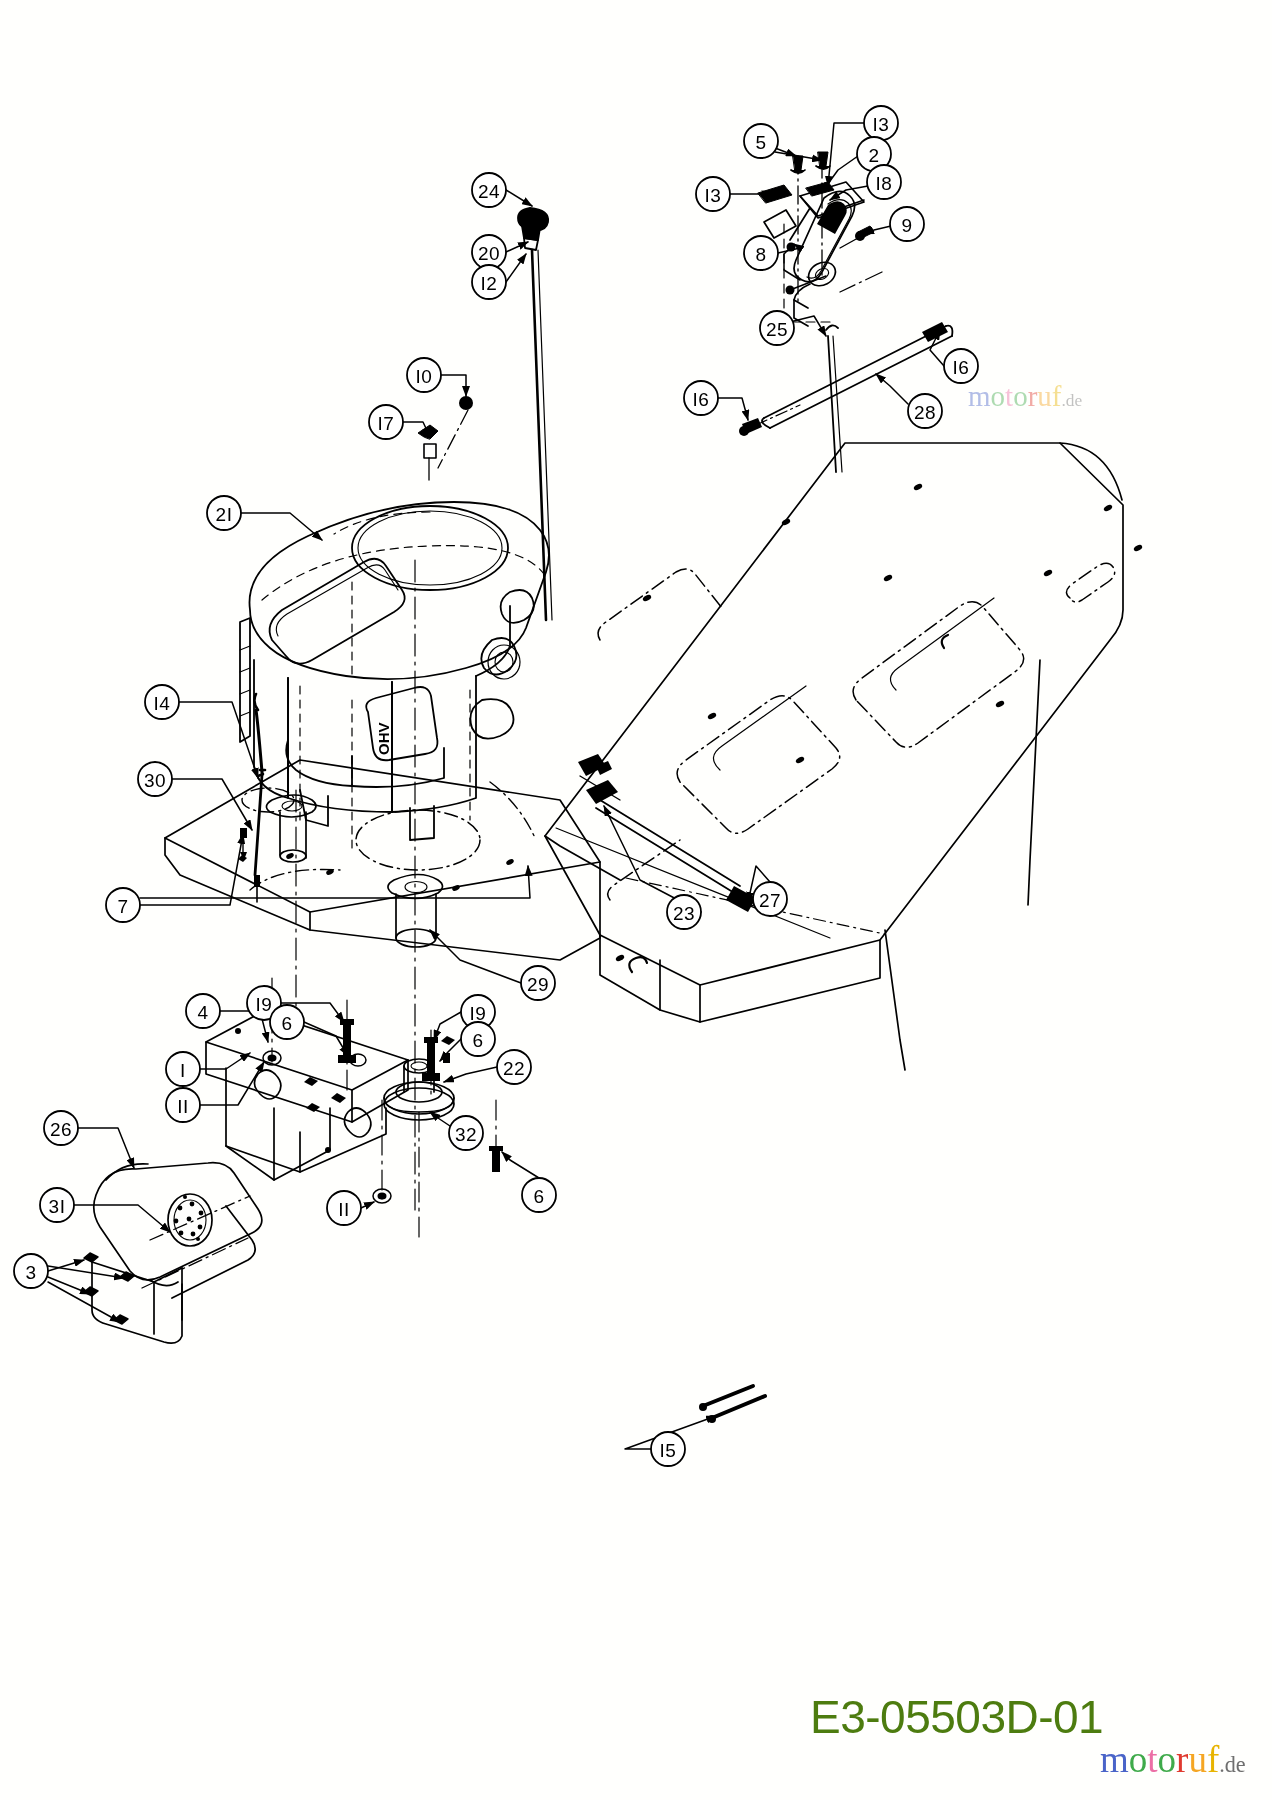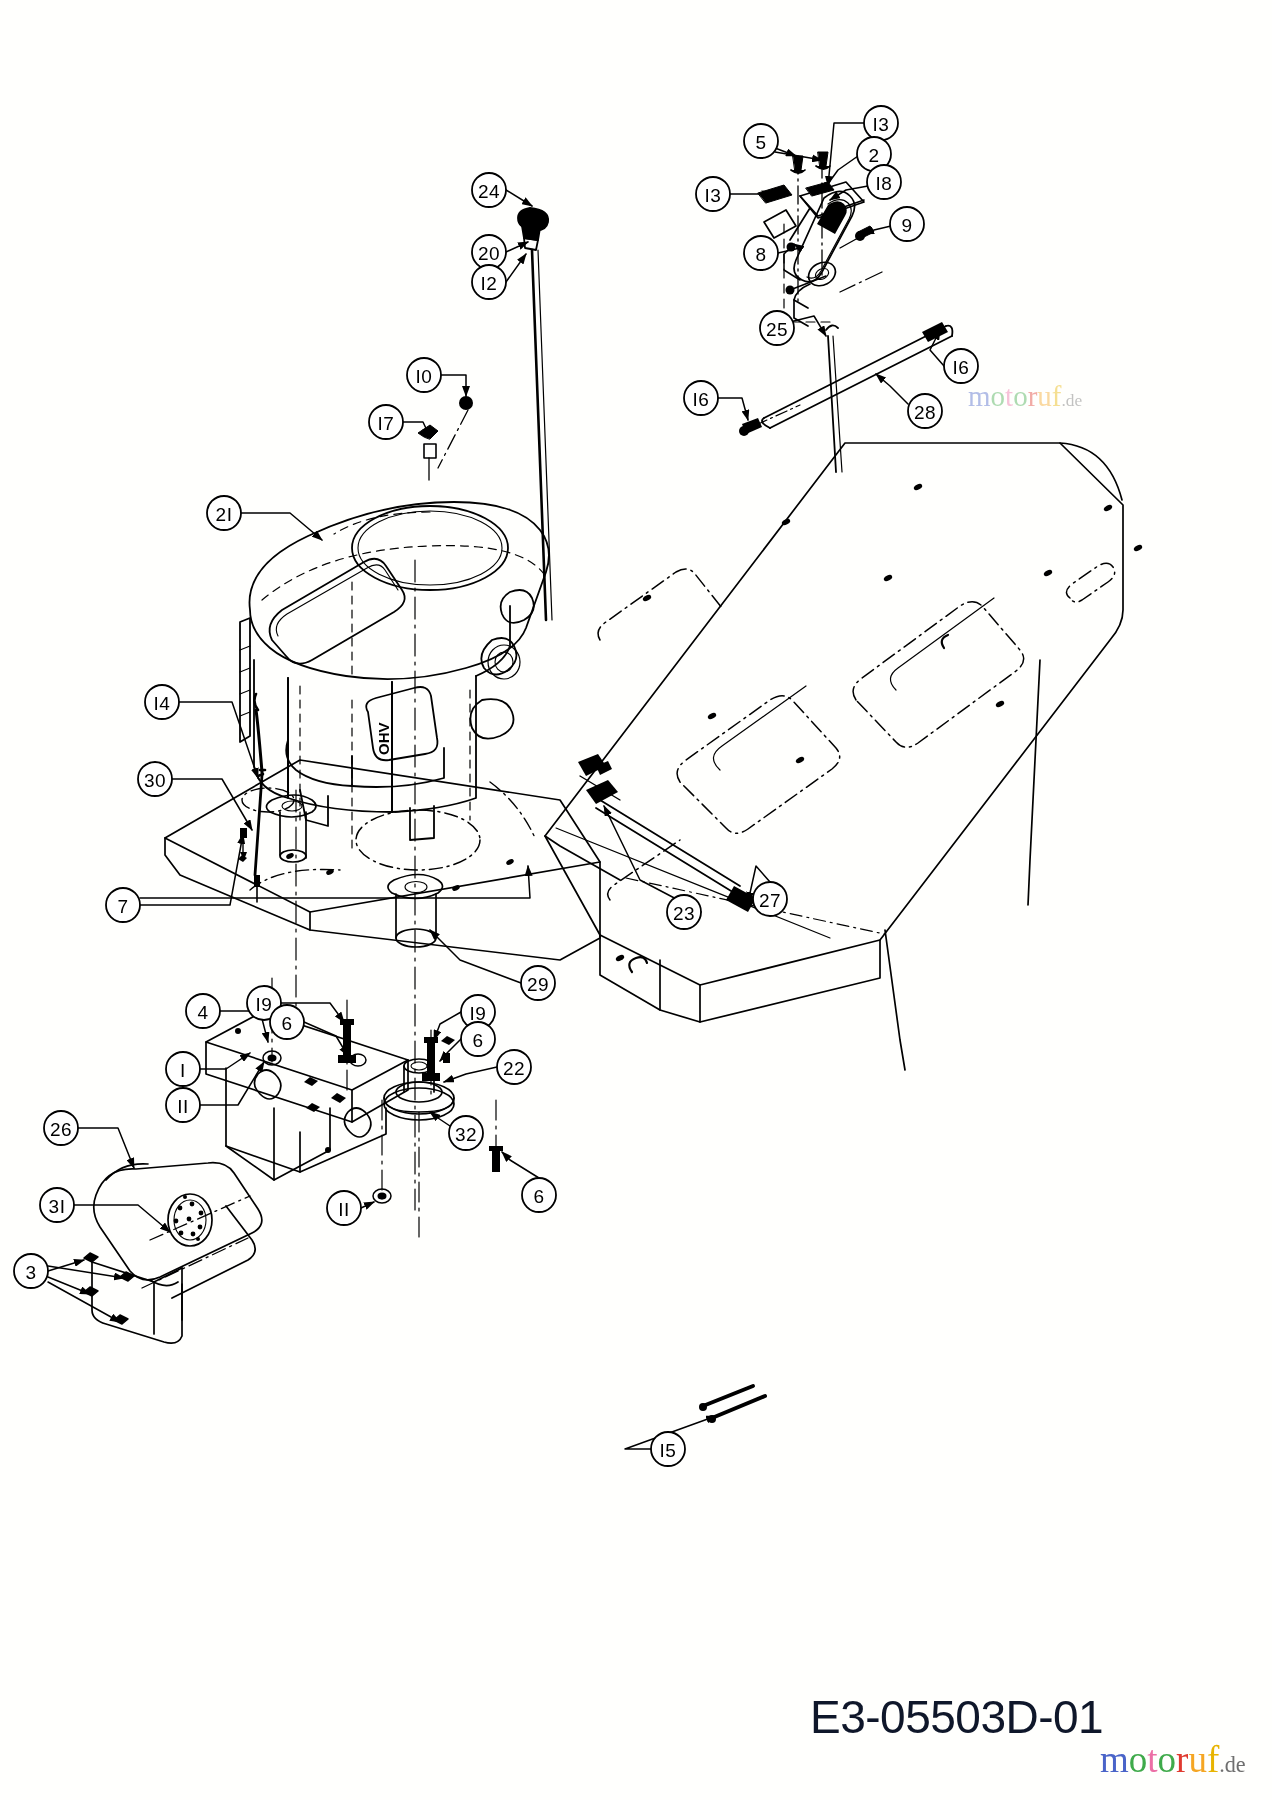--- a/index.html
+++ b/index.html
@@ -9,21 +9,21 @@
   #art{position:absolute;left:0;top:0;width:1272px;height:1800px;}
   .callout-label{
     font-family:"Liberation Sans",sans-serif;
     font-size:19px;font-weight:400;fill:#000;
     text-anchor:middle;dominant-baseline:central;
     letter-spacing:0.5px;
   }
   #partnum{
     position:absolute;left:810px;top:1690px;
     font-family:"Liberation Sans",sans-serif;
-    font-size:46px;letter-spacing:-0.5px;color:#0f172a;white-space:nowrap;
+    font-size:46px;letter-spacing:-0.5px;color:#4d7c0f;white-space:nowrap;
   }
   #watermark-main{
     position:absolute;left:1100px;top:1741px;
     font-family:"Liberation Serif",serif;
     font-size:37px;white-space:nowrap;line-height:1;
   }
   #watermark-main .s{display:inline-block;}
   #watermark-mid{
     position:absolute;left:968px;top:382px;
     font-family:"Liberation Serif",serif;

